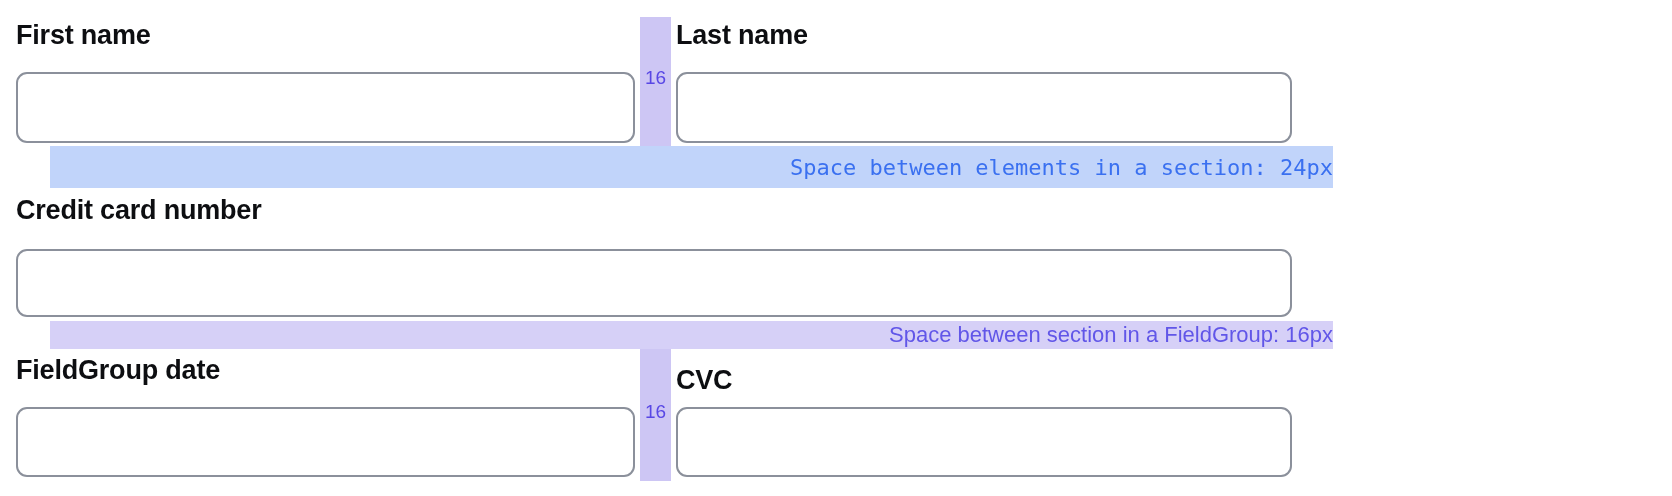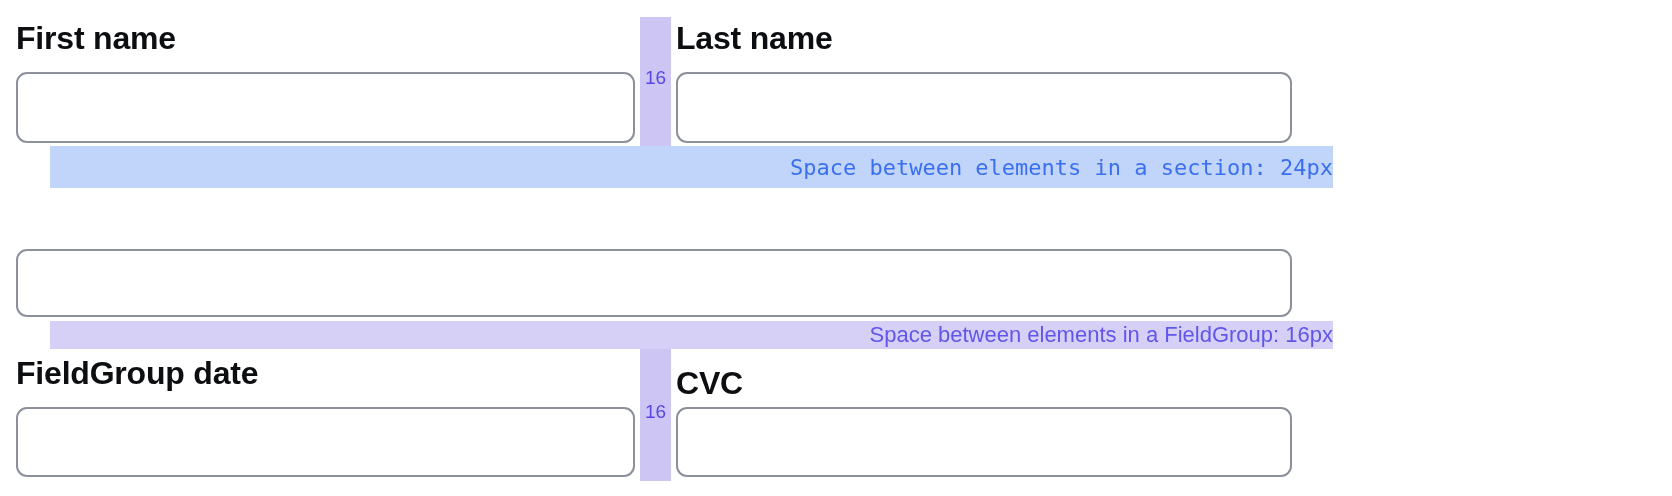--- a/index.html
+++ b/index.html
@@ -8,21 +8,21 @@
     width: 1672px;
     height: 496px;
     background: #ffffff;
     font-family: "Liberation Sans", sans-serif;
     overflow: hidden;
   }
 
   
   .field-label {
     position: absolute;
-    font-size: 32px;
+    font-size: 27px;
     font-weight: 600;
     letter-spacing: -0.2px;
     color: #0d0e11;
     line-height: 1.2;
   }
   .lbl-first  { left: 16px;  top: 19px; }
   .lbl-last   { left: 676px; top: 19px; }
   .lbl-card   { left: 16px;  top: 194px; }
   .lbl-exp    { left: 16px;  top: 354px; }
   .lbl-cvc    { left: 676px; top: 364px; }
@@ -110,24 +110,25 @@
   <input type="text" class="text-input inp-last" aria-label="Last name" style="">
 
   <div class="gap-strip strip-top">
     <span class="gap-num">16</span>
   </div>
 
   <div class="band band-section">
     <span class="band-text">Space between elements in a section: 24px</span>
   </div>
 
+  <div class="field-label lbl-card">Credit card number</div>
   <input type="text" class="text-input inp-card" aria-label="Credit card number" style="">
 
   <div class="band band-group">
-    <span class="band-text">Space between elements in a FieldGroup: 16px</span>
+    <span class="band-text">Space between section in a FieldGroup: 16px</span>
   </div>
 
   <div class="field-label lbl-exp">FieldGroup date</div>
   <div class="field-label lbl-cvc">CVC</div>
 
   <input type="text" class="text-input inp-exp" aria-label="Expiration date" style="">
   <input type="text" class="text-input inp-cvc" aria-label="CVC" style="">
 
   <div class="gap-strip strip-bottom">
     <span class="gap-num">16</span>

